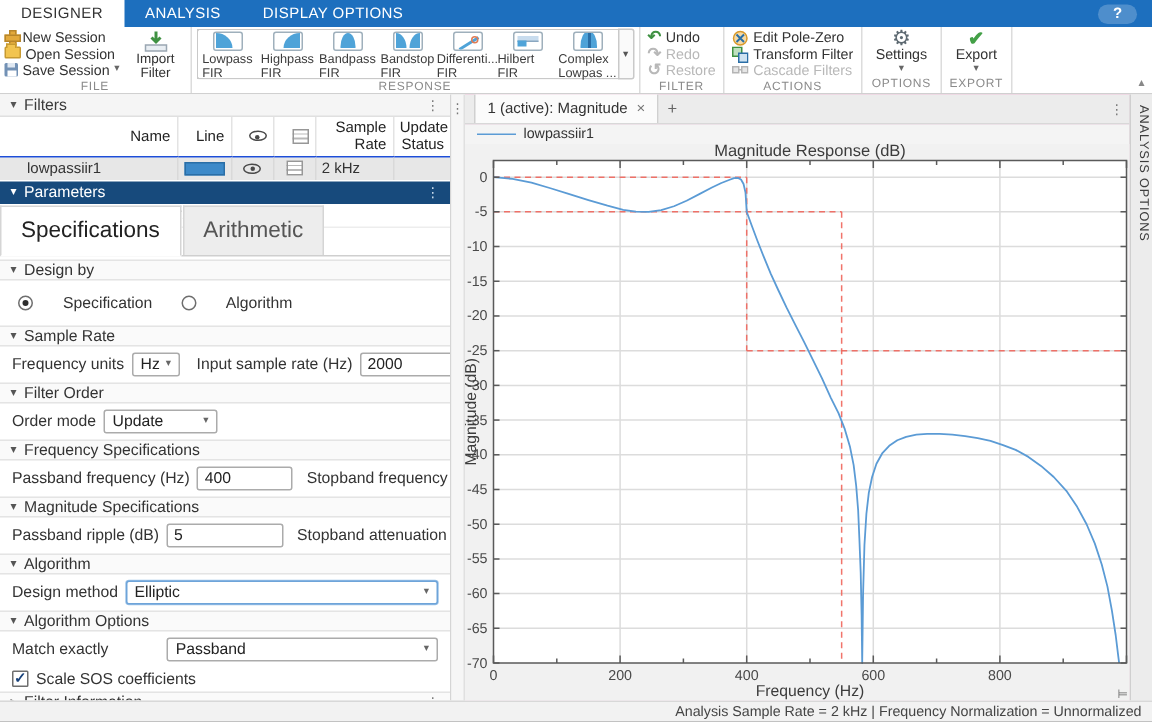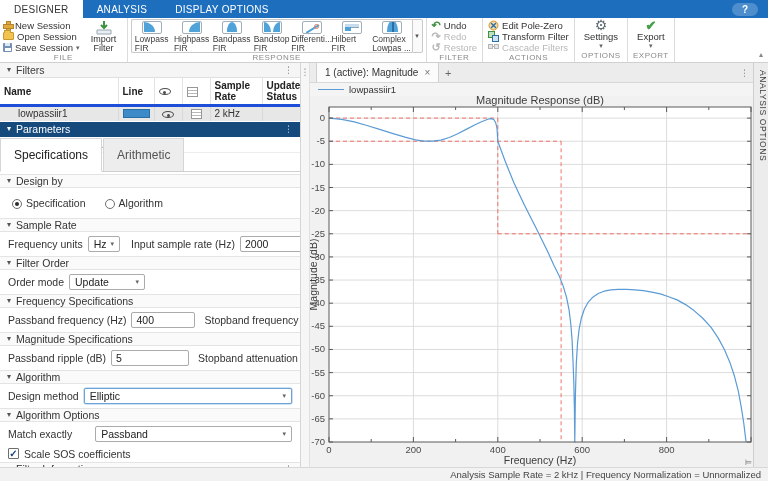--- a/index.html
+++ b/index.html
@@ -13,21 +13,21 @@
 .ts-tab.active{background:#fff;color:#333}
 .help-btn{margin-left:auto;margin-right:10px;align-self:center;width:26px;height:13px;border-radius:7px;
   background:rgba(255,255,255,.22);color:#fff;font-size:10px;font-weight:bold;display:flex;align-items:center;justify-content:center}
 
 
 .ribbon{height:45px;flex:0 0 45px;background:#fff;border-bottom:1px solid #d0d0d0;display:flex}
 .sec{display:flex;flex-direction:column;border-right:1px solid #dcdcdc;padding:1px 3px 0}
 .sec-body{flex:1;display:flex;align-items:flex-start}
 .sec-label{font-size:8px;color:#8a8a8a;text-align:center;padding:0 0 2px;letter-spacing:.5px}
 .file-col{display:flex;flex-direction:column;justify-content:space-between;height:34px;padding:1px 0}
-.small-btn{display:flex;align-items:center;gap:3px;font-size:9.5px;white-space:nowrap;height:10px}
+.small-btn{display:flex;align-items:flex-start;gap:3px;font-size:9.5px;white-space:nowrap;height:10px}
 .caret{font-size:7px;color:#666;line-height:1}
 .big-btn{display:flex;flex-direction:column;align-items:center;font-size:9px;line-height:9px;text-align:center;
   padding:1px 3px 0;margin-left:4px}
 .big-btn .blabel{width:34px}
 .disabled, .disabled *{color:#b8b8b8 !important}
 
 
 .plus-ic{position:relative;width:9px;height:9px;display:inline-block}
 .plus-ic::before,.plus-ic::after{content:'';position:absolute;background:#e2a93c;border:0.5px solid #b8862a}
 .plus-ic::before{left:3px;top:0;width:3px;height:9px}
@@ -73,43 +73,43 @@
 
 
 .main{flex:1;display:flex;min-height:0}
 .left{width:301px;flex:0 0 301px;display:flex;flex-direction:column;border-right:1px solid #d5d5d5;background:#fff;overflow:hidden}
 .panel-hdr{height:15px;flex:0 0 15px;background:#f5f5f5;border-bottom:1px solid #e0e0e0;display:flex;align-items:center;gap:5px;padding:0 7px;font-size:10.5px;color:#3a3a3a}
 .tri{font-size:8px;color:#555;line-height:1}
 .dots{margin-left:auto;color:#777;font-size:9px;letter-spacing:0}
 
 
 .ftable{width:100%;border-collapse:collapse;table-layout:fixed;font-size:10px}
-.ftable th{font-weight:bold;text-align:left;padding:2px 4px;border-bottom:3px solid #1d4ed8;border-right:1px solid #e3e3e3;color:#222;height:16px}
+.ftable th{font-weight:normal;text-align:right;padding:2px 4px;border-bottom:1px solid #1d4ed8;border-right:1px solid #e3e3e3;color:#222;height:16px}
 .ftable td{padding:1px 4px;border-right:1px solid #d9d9d9;height:15px}
 .ftable tr.sel td{background:#e7e7e7}
 .swatch{width:100%;height:9px;background:#3d8ac9;border:1px solid #2a6ea6}
 .eye{display:inline-block;width:12px;height:7px;border:1px solid #4a4a4a;border-radius:50%;position:relative;vertical-align:middle}
 .eye::after{content:'';position:absolute;left:3.5px;top:1.5px;width:3px;height:3px;background:#4a4a4a;border-radius:50%}
 .grid-ic{display:inline-block;width:11px;height:10px;border:1px solid #979797;vertical-align:middle;
   background:linear-gradient(to bottom,#fff 2px,#b9b9b9 2px 3px,#fff 3px 5px,#b9b9b9 5px 6px,#fff 6px)}
 
 
 .params-hdr{height:15px;flex:0 0 15px;background:#174a7c;color:#fff;display:flex;align-items:center;gap:5px;padding:0 7px;font-size:10.5px;margin-top:1px}
 .params-hdr .tri{color:#fff}
 .params-hdr .dots{color:#cfe0ef}
 .subtitle{height:16px;flex:0 0 16px;display:flex;align-items:center;padding:0 8px;font-size:10.5px;color:#444;border-bottom:1px solid #ededed}
 .ptabs{height:19px;flex:0 0 19px;display:flex;align-items:flex-end;background:#fff;border-bottom:1px solid #cfcfcf;padding-left:0}
-.ptab{height:18px;display:flex;align-items:center;padding:16px 13px;font-size:12px;color:#555;background:#ededed;border:1px solid #d5d5d5;border-bottom:none;margin-right:1px}
+.ptab{height:18px;display:flex;align-items:center;padding:16px 13px;font-size:15px;color:#555;background:#ededed;border:1px solid #d5d5d5;border-bottom:none;margin-right:1px}
 .ptab.active{background:#fff;color:#222;height:19px;margin-bottom:-1px;border-bottom:1px solid #fff}
 .sechdr{height:14px;flex:0 0 14px;background:#fafafa;border-top:1px solid #e4e4e4;border-bottom:1px solid #e4e4e4;
   display:flex;align-items:center;gap:5px;padding:0 7px;font-size:10.5px;color:#333;margin-top:2px}
 .fr{display:flex;align-items:center;gap:5px;padding:4px 8px 2px;font-size:10.5px;white-space:nowrap}
 .radio{width:10px;height:10px;border:1px solid #6e6e6e;border-radius:50%;background:#fff;position:relative;display:inline-block;flex:0 0 auto}
 .radio.sel::after{content:'';position:absolute;inset:2px;background:#2e2e2e;border-radius:50%}
-.ropt{display:flex;align-items:flex-end;gap:4px;margin-right:14px}
+.ropt{display:flex;align-items:center;gap:20px;margin-right:14px}
 .tinput{height:16px;border:1px solid #ababab;border-radius:2px;font:10.5px "Liberation Sans",sans-serif;padding:0 4px;color:#222;background:#fff}
 .select{height:16px;border:1px solid #ababab;border-radius:2px;background:#fff;display:flex;align-items:center;gap:4px;padding:0 5px;font-size:10.5px;color:#222}
 .select .caret{margin-left:auto}
 .select.focus{border-color:#6ea4d9;box-shadow:0 0 0 0.5px #9cc3e8}
 .cb{width:11px;height:11px;border:1px solid #6e6e6e;border-radius:1px;background:#fff;display:inline-flex;align-items:center;justify-content:center;font-size:10px;color:#17417a;flex:0 0 auto}
 .cb.checked::after{content:'✓';font-weight:bold;line-height:1}
 .spacer{flex:1}
 .footer-hdr{margin-top:0}
 
 
@@ -423,21 +423,21 @@
           <span class="caret">▾</span>
         </div>
       </div>
 
       <div class="sechdr">
         <span class="tri">▾</span>
           <span>Algorithm Options</span>
       </div>
       <div class="fr">
         <span>Match exactly</span>
-        <div class="select" style="flex:1;margin-left:18px">
+        <div class="select" style="flex:1;margin-left:34px">
           <span>Passband</span>
           <span class="caret">▾</span>
         </div>
       </div>
       <div class="fr">
         <span class="cb checked" id="scale-cb"></span>
         <span>Scale SOS coefficients</span>
       </div>
 
       <div class="spacer"></div>

